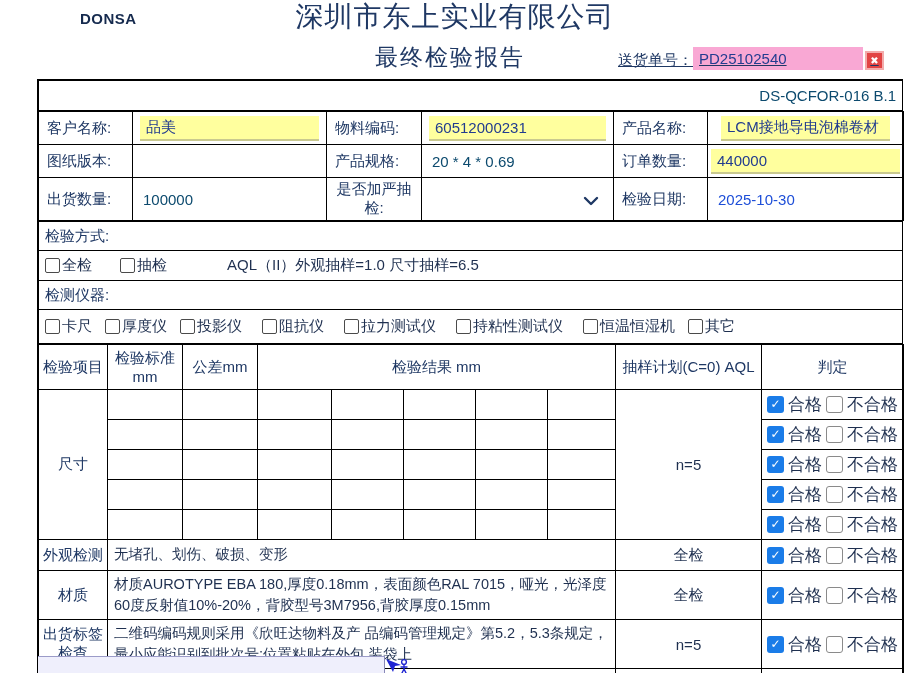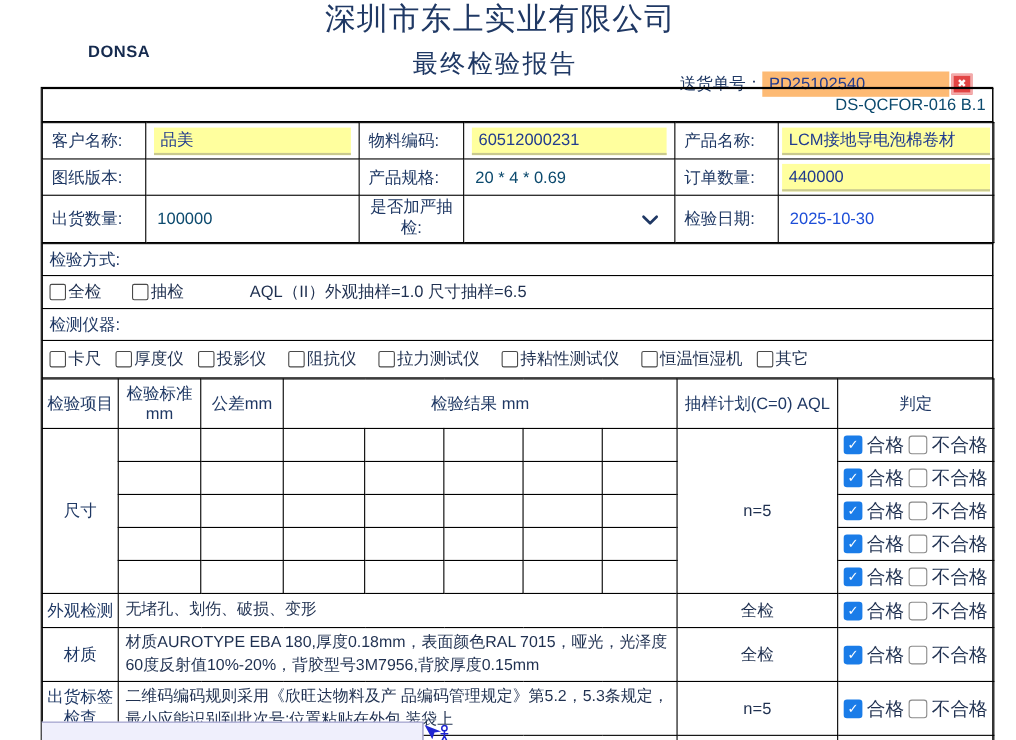--- a/index.html
+++ b/index.html
@@ -2,28 +2,28 @@
 <html><head>
 <meta charset="utf-8">
 <style>
   * { box-sizing: border-box; margin: 0; padding: 0; }
   html,body { width: 924px; height: 673px; overflow: hidden; background: #fff;
     font-family: "Liberation Sans", "DejaVu Sans", sans-serif; color: #1f3864; }
   body { position: relative; }
 
   
   .logo { position: absolute; left: 80px; top: 10px; font-size: 15px; font-weight: 700;
-    letter-spacing: .5px; color: #152a4e; margin-top: 29px; }
+    letter-spacing: .5px; color: #152a4e; }
   .company { position: absolute; left: 0; top: -2px; width: 910px; text-align: center;
     font-size: 28px; letter-spacing: 1px; color: #1f3864; }
   .report-title { position: absolute; left: 0; top: 42px; width: 900px; text-align: center;
     font-size: 23px; letter-spacing: 2px; color: #1f3864; font-family: Liberation Mono, monospace; }
-  .delivery { position: absolute; left: 618px; top: 65px; display: flex; align-items: center; }
+  .delivery { position: absolute; left: 618px; top: 47px; display: flex; align-items: flex-end; text-decoration: underline; }
   .delivery-label { font-size: 15px; color: #1f3864; white-space: nowrap; }
-  .delivery-input { width: 170px; height: 23px; background: #fdba74; border: none;
+  .delivery-input { width: 170px; height: 23px; background: #f9a8d4; border: none;
     font-size: 15px; color: #223c8f; padding-left: 6px; display: flex; align-items: center; }
   .red-btn { width: 19px; height: 19px; margin-left: 2px; background: #e24444;
     border: 2px solid #f3abab; color: #fff; font-size: 10px; line-height: 15px;
     text-align: center; cursor: pointer; font-weight: 700; }
 
   
   .report { position: absolute; left: 37px; top: 79px; width: 866px; border: 1px solid #000; }
   table { border-collapse: collapse; table-layout: fixed; width: 865px; }
   td { border: 1.5px solid #000; font-size: 15px; color: #1f3864; overflow: hidden; }
 
@@ -104,21 +104,21 @@
       <td class="lbl">客户名称:</td>
       <td>
             <div class="yellow-field">品美</div>
           </td>
       <td class="lbl">物料编码:</td>
       <td>
             <div class="yellow-field">60512000231</div>
           </td>
       <td class="lbl">产品名称:</td>
       <td>
-            <div class="yellow-field" style="margin:3px 3px;">LCM接地导电泡棉卷材</div>
+            <div class="yellow-field" style="margin:3px 13px;">LCM接地导电泡棉卷材</div>
           </td>
     </tr>
     <tr style="height:33px">
       <td class="lbl">图纸版本:</td>
       <td class="val"></td>
       <td class="lbl">产品规格:</td>
       <td class="val">20 * 4 * 0.69</td>
       <td class="lbl">订单数量:</td>
       <td>
             <div class="yellow-field" style="margin:3px 3px;">440000</div>

